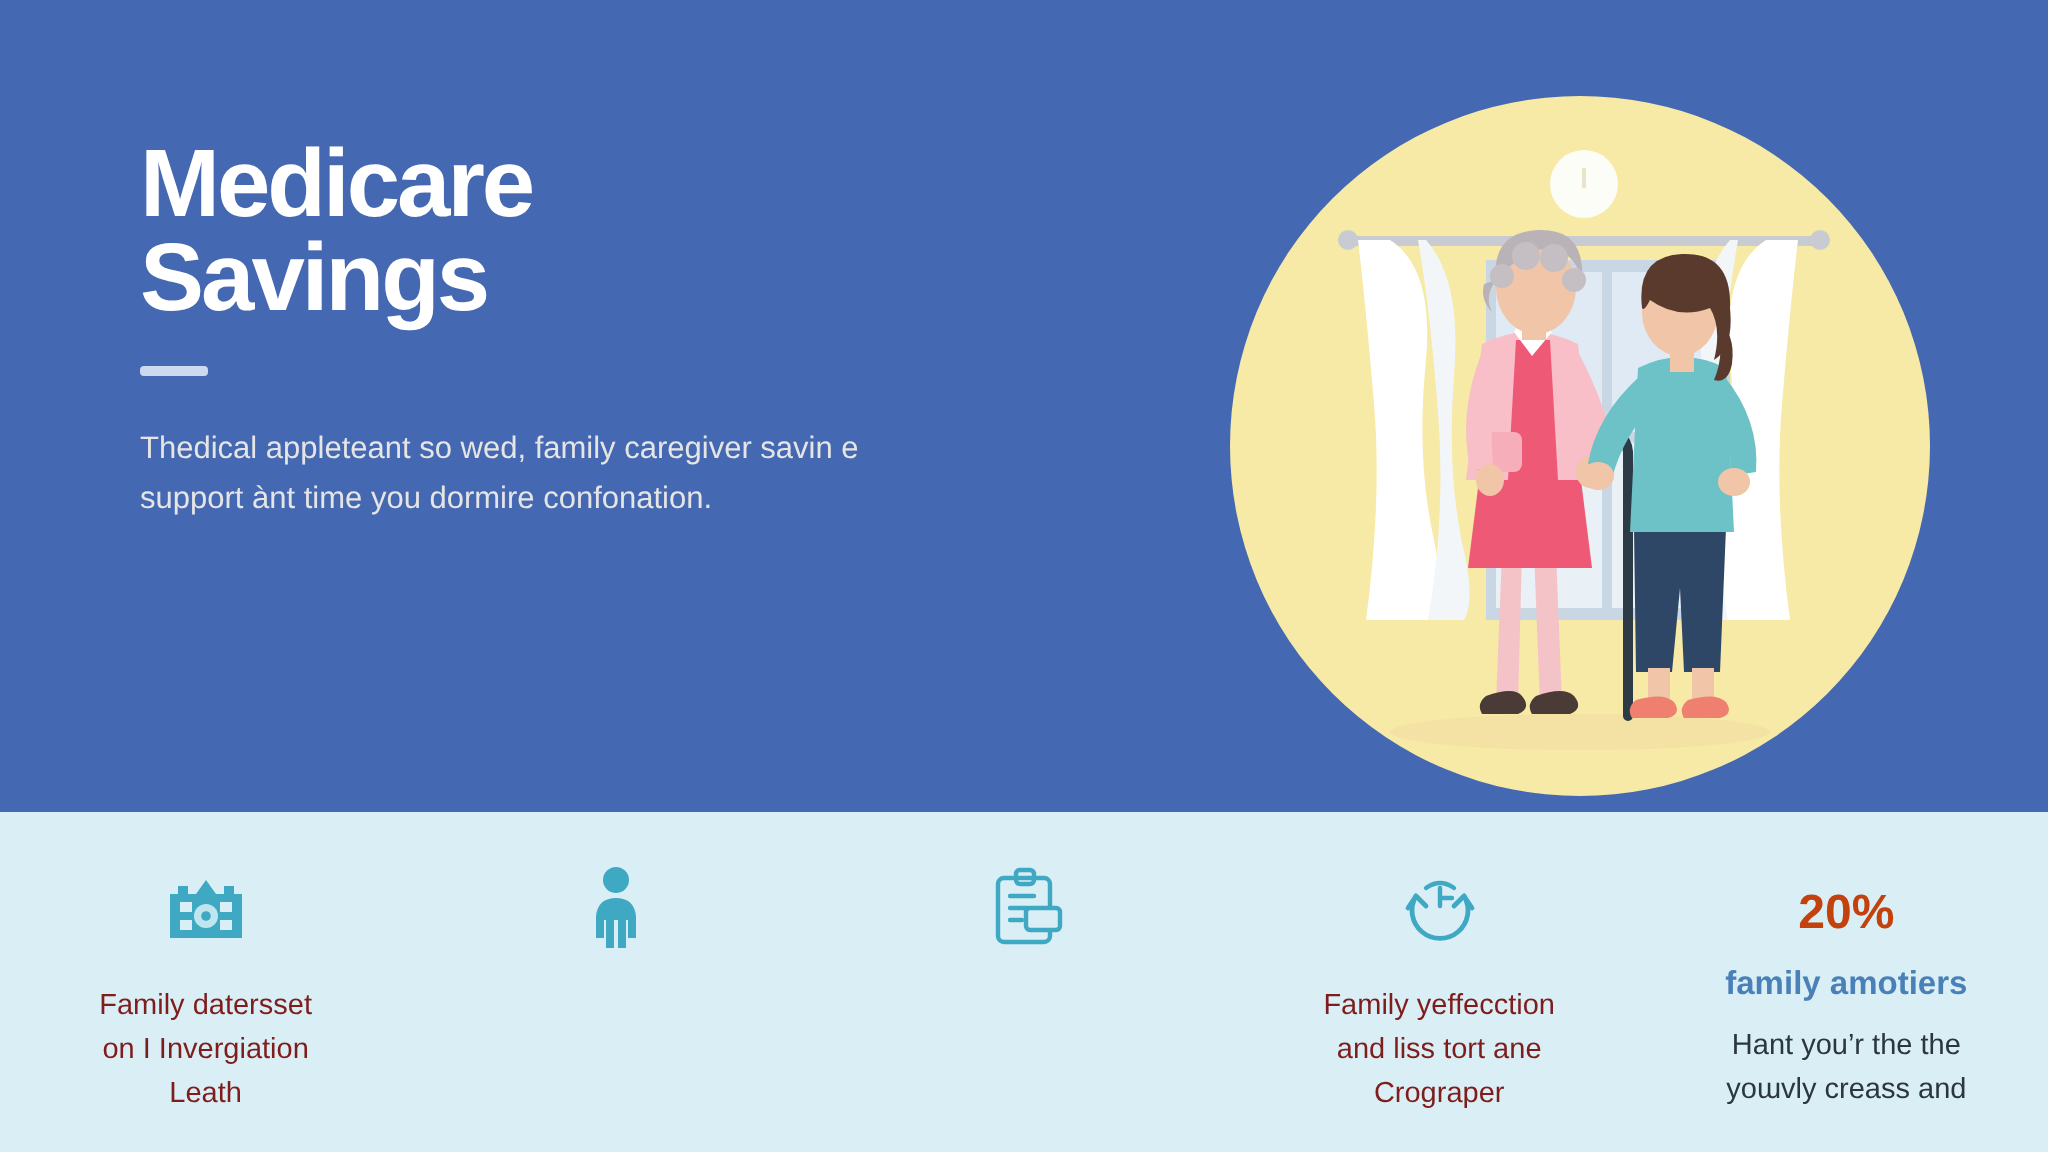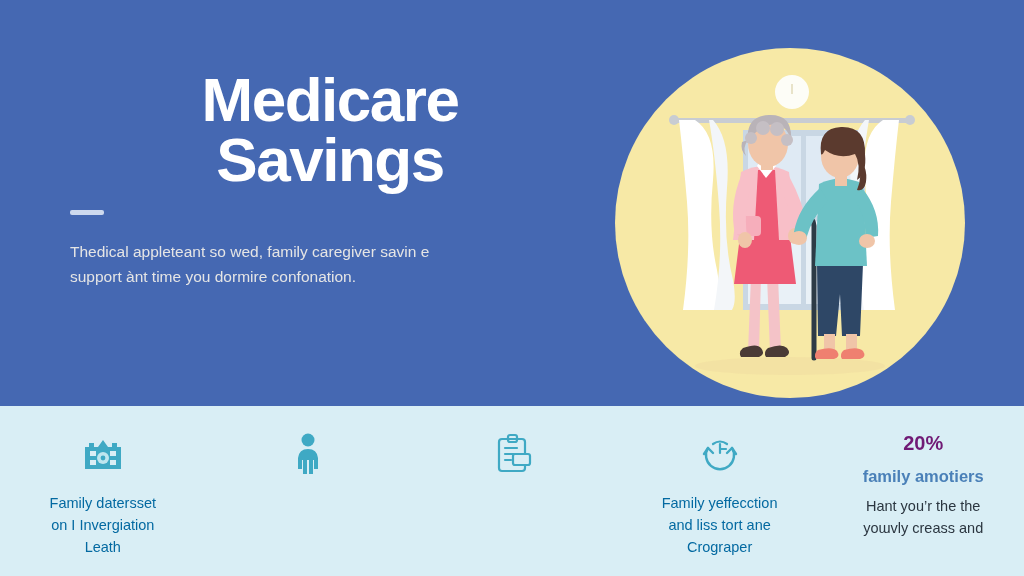--- a/index.html
+++ b/index.html
@@ -14,26 +14,25 @@
   
   #hero {
     position:absolute; left:0; top:0; width:1024px; height:406px;
     background:#4568b2;
   }
 
   #hero-text { position:absolute; left:70px; top:70px; width:520px; }
 
   #title {
     color:#ffffff;
-    font-size:62px;
+    font-size:48px;
     font-weight:700;
     line-height:0.97;
     letter-spacing:-1.5px;
     white-space:pre-line;
-    text-align:center;
   }
 
   #title-rule {
     margin-top:20px;
     width:34px; height:5px;
     background:#cdd9ee;
     border-radius:2px;
   }
 
   #subtitle {
@@ -68,35 +67,35 @@
     flex:1 1 0;
     display:flex;
     flex-direction:column;
     align-items:center;
     padding:0 8px;
   }
   .feature-icon { height:44px; display:flex; align-items:center; justify-content:center; }
   .feature-icon svg { display:block; }
   .feature-label {
     margin-top:16px;
-    color:#0369a1;
+    color:#7f1d1d;
     font-size:14.5px;
     line-height:1.52;
     text-align:center;
     white-space:pre-line;
   }
 
   
   .stat { flex:1 1 0; display:flex; flex-direction:column; align-items:center; padding:0 6px; }
   .stat-value {
-    color:#701a75;
-    font-size:20px;
+    color:#c2410c;
+    font-size:24px;
     font-weight:700;
     line-height:1.1;
-    margin-top:0;
+    margin-top:12px;
   }
   .stat-caption {
     color:#4a80b8;
     font-size:16.5px;
     font-weight:700;
     line-height:1.3;
     margin-top:12px;
     text-align:center;
   }
   .stat-note {

